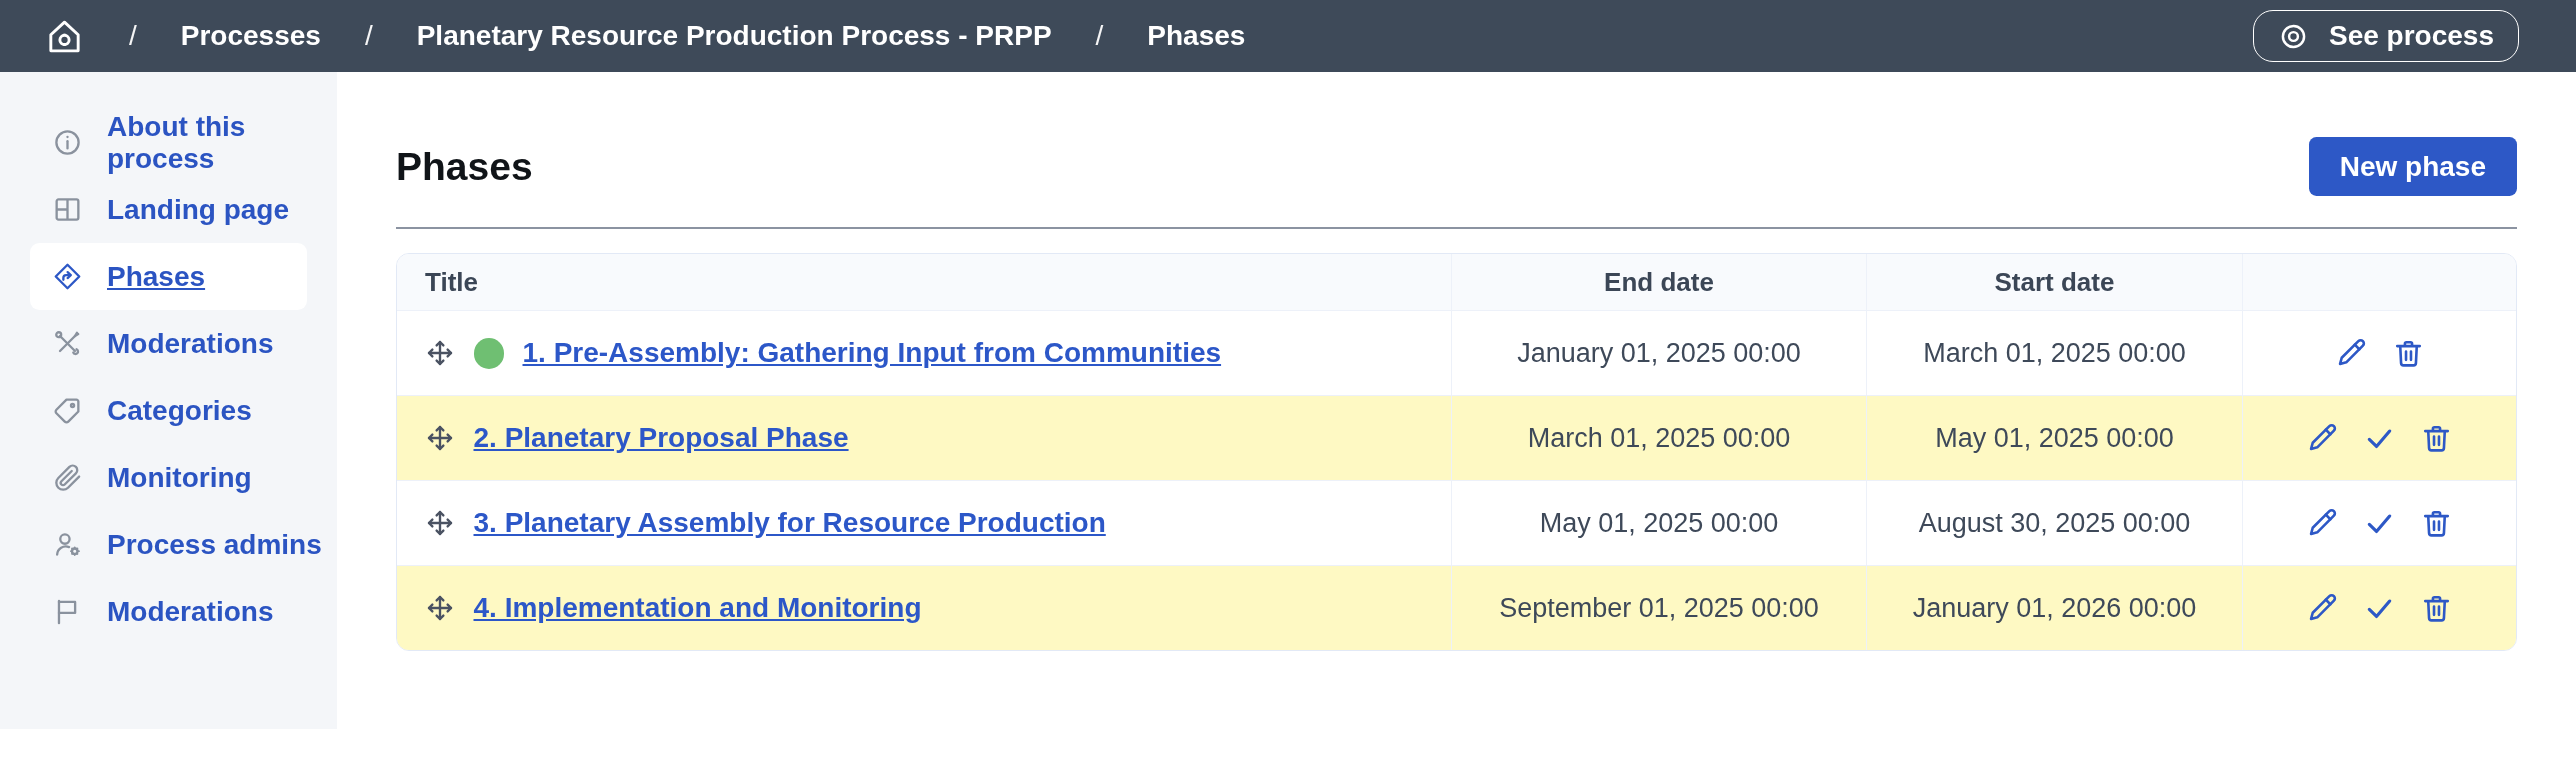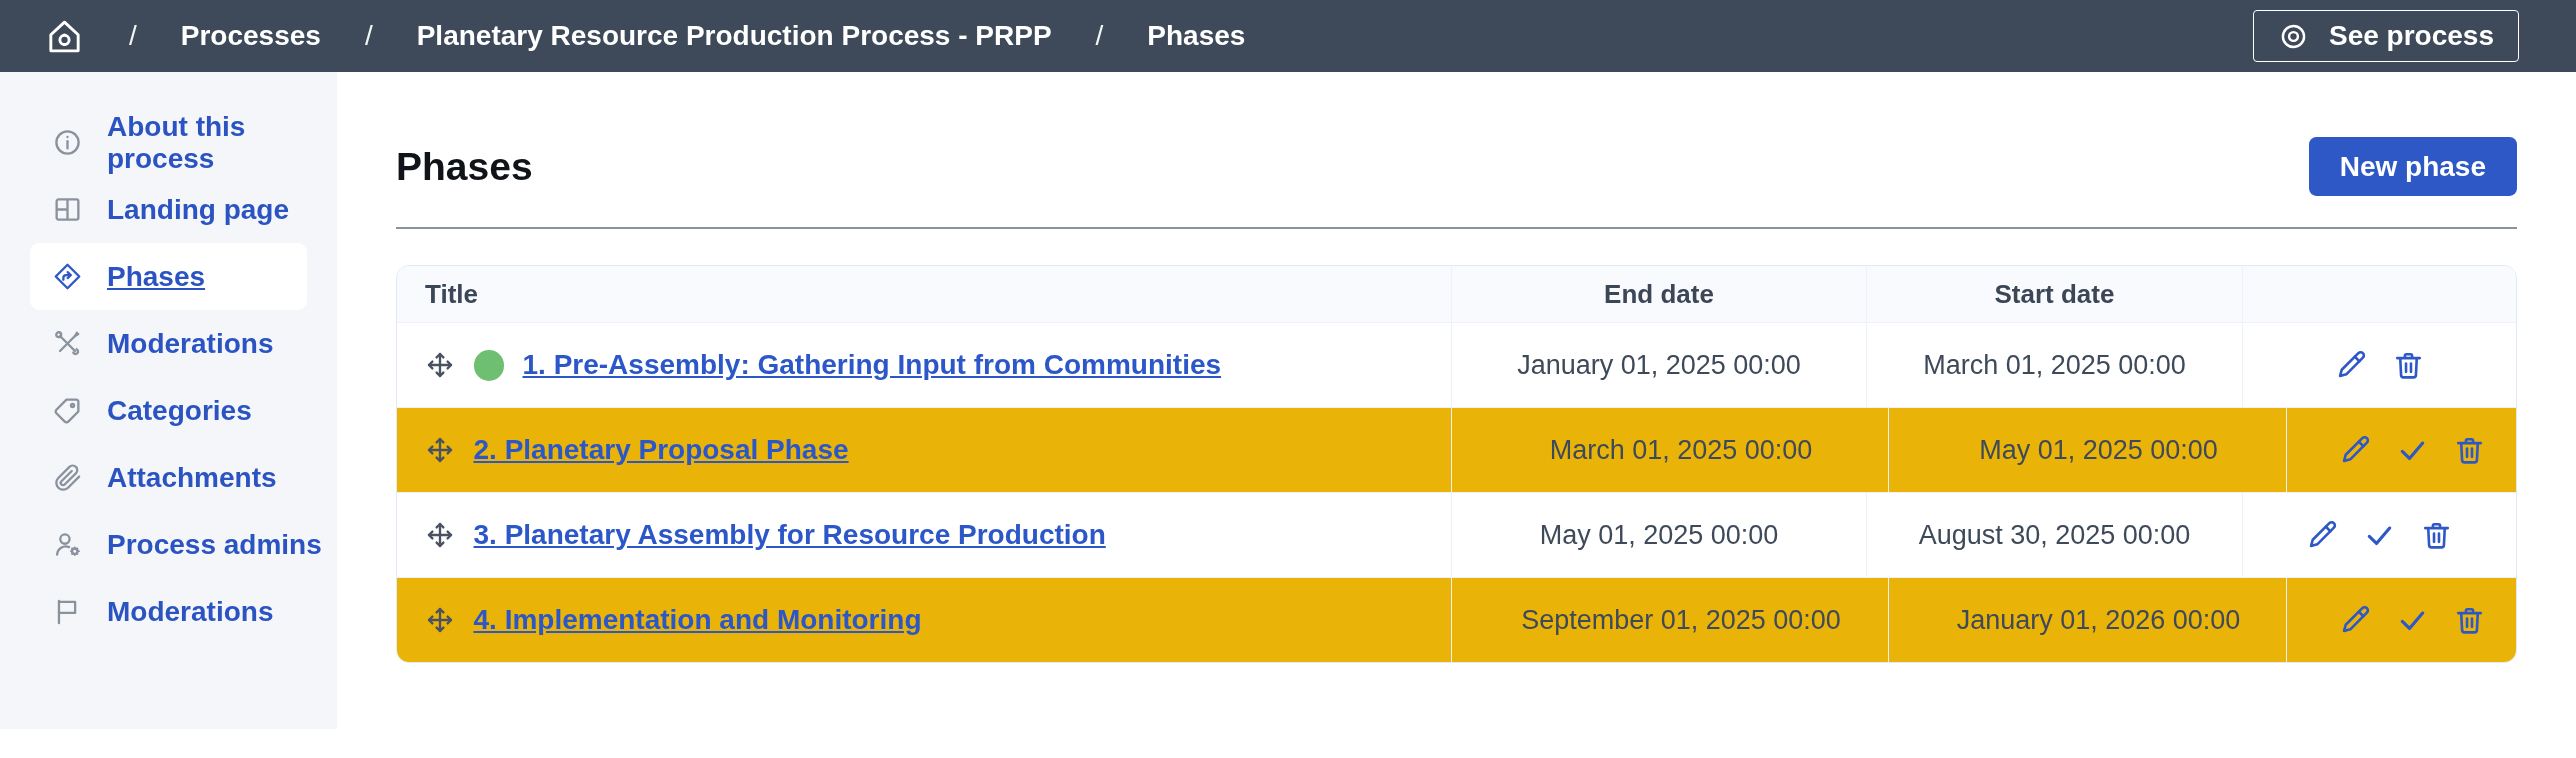--- a/index.html
+++ b/index.html
@@ -7,21 +7,21 @@
     font-family: "Liberation Sans", sans-serif; }
 
   
   .topbar { height: 72px; background: #3e4a59; display: flex; align-items: center;
     padding: 0 57px 0 44px; color: #fff; }
   .crumbs { display: flex; align-items: center; gap: 44px; font-size: 28px; font-weight: 600; }
   .crumb { color: #fff; text-decoration: none; cursor: pointer; }
   .crumb-sep { font-weight: 400; opacity: .95; }
   .home-link { display: flex; align-items: center; }
   .btn-outline { margin-left: auto; display: flex; align-items: center; gap: 20px;
-    border: 1.9px solid #fff; border-radius: 4px; height: 52px; padding: 0 24px;
+    border: 1.9px solid #fff; border-radius: 20px; height: 52px; padding: 0 24px;
     font-size: 28px; font-weight: 700; color: #fff; background: transparent; cursor: pointer; }
 
   
   .layout { display: flex; height: 657px; align-items: stretch; }
 
   
   .sidebar { width: 337px; background: #f4f6f9; padding-top: 37px; flex-shrink: 0; }
   .nav-item { display: flex; align-items: center; gap: 24px; height: 67px;
     padding-left: 52px; font-size: 28px; font-weight: 600; color: #2b54c2; cursor: pointer; }
   .nav-item .nicon { width: 31px; height: 31px; color: #8a929e; flex-shrink: 0; }
@@ -33,27 +33,27 @@
   
   .content { flex: 1; padding: 0 59px; background: #ffffff; }
   .head-band { margin-top: 65px; display: flex; align-items: center; justify-content: space-between; }
   .page-title { font-size: 39px; line-height: 59px; font-weight: 800; color: #101418; }
   .btn-primary { background: #2d58c6; color: #fff; border: none; border-radius: 7.4px;
     height: 59px; padding: 0 31px; font-size: 28px; font-weight: 700; cursor: pointer;
     font-family: "Liberation Sans", sans-serif; }
   .divider { margin-top: 30.5px; height: 2.8px; background: #8b93a1; }
 
   
-  .table { margin-top: 36px; border: 1.9px solid #e2e9f6; border-radius: 13px; overflow: hidden; }
+  .table { margin-top: 24px; border: 1.9px solid #e2e9f6; border-radius: 13px; overflow: hidden; }
   .trow { display: grid; grid-template-columns: 1055px 415px 376px auto; align-items: stretch; }
   .cell { display: flex; align-items: center; border-right: 1.9px solid #edf1f9; }
   .cell:last-child { border-right: none; }
   .thead .cell { height: 56px; background: #f8fafd; font-size: 26px; font-weight: 700; color: #3b4656; }
   .tbody .trow { border-top: 1.9px solid #edf1f9; background: #fff; }
-  .tbody .trow.alt { background: #eab308; gap: 22px; }
+  .tbody .trow.alt { background: #fef9c3; }
   .tbody .cell { height: 84px; }
   .c-title { padding-left: 28px; gap: 18.5px; }
   .c-center { justify-content: center; }
   .date-text { font-size: 27px; color: #3e4959; }
   .row-link { font-size: 28px; font-weight: 700; color: #2c57c8; text-decoration: underline; cursor: pointer; }
   .drag { width: 30px; height: 30px; color: #4a5262; cursor: grab; flex-shrink: 0; }
   .dot { width: 30.5px; height: 30.5px; border-radius: 50%; background: #6fbf72; flex-shrink: 0; }
   .actions { gap: 24px; }
   .icon-btn { width: 33px; height: 33px; color: #2d58c6; background: none; border: none;
     padding: 0; cursor: pointer; }
@@ -204,21 +204,21 @@
           </svg>
         </span>
       <span class="nav-label">Categories</span>
     </div>
     <div class="nav-item">
       <span class="nicon">
           <svg viewBox="0 0 24 24">
             <use href="#i-paperclip"></use>
           </svg>
         </span>
-      <span class="nav-label">Attachments</span>
+      <span class="nav-label">Monitoring</span>
     </div>
     <div class="nav-item">
       <span class="nicon">
           <svg viewBox="0 0 24 24">
             <use href="#i-user-gear"></use>
           </svg>
         </span>
       <span class="nav-label">Process admins</span>
     </div>
     <div class="nav-item">

